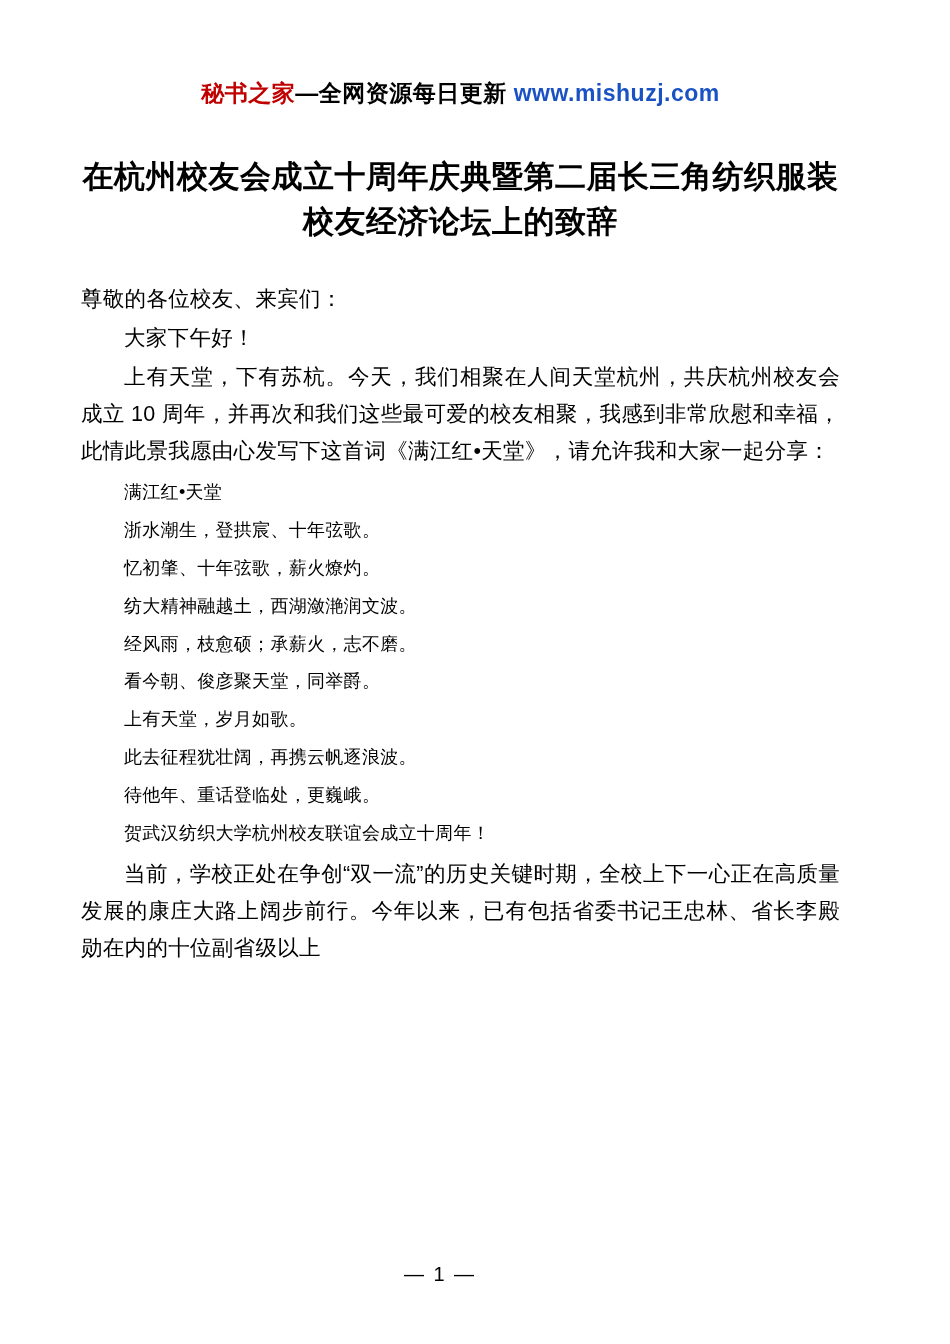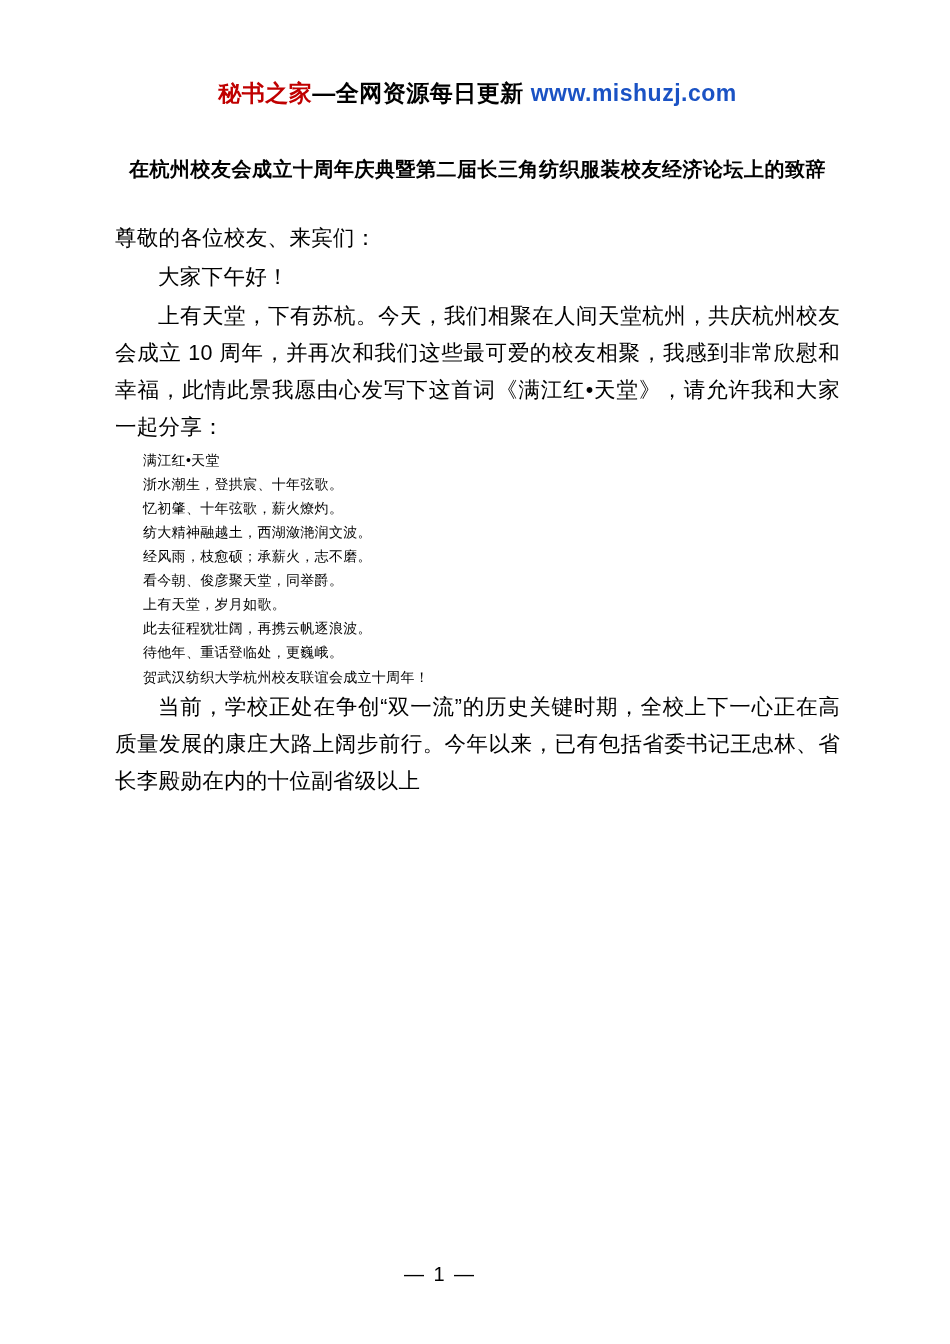--- a/index.html
+++ b/index.html
@@ -12,21 +12,21 @@
     height: 1344px;
     font-family: "Liberation Sans", sans-serif;
     color: #000000;
     position: relative;
     overflow: hidden;
   }
   .page {
     width: 950px;
     height: 1344px;
     box-sizing: border-box;
-    padding: 78px 110px 0 115px;
+    padding: 78px 110px 0 81px;
     position: relative;
   }
   .header-banner {
     text-align: center;
     font-size: 23px;
     font-weight: bold;
     letter-spacing: 0.5px;
     margin: 0 0 46px 0;
     white-space: nowrap;
   }
@@ -34,46 +34,46 @@
     color: #c00000;
   }
   .header-banner .dash-text {
     color: #000000;
   }
   .header-banner .url {
     color: #1a52c4;
   }
   .doc-title {
     text-align: center;
-    font-size: 20px;
+    font-size: 31px;
     font-weight: bold;
     line-height: 1.45;
     letter-spacing: 0.5px;
     margin: 0 0 36px 0;
   }
   .para {
     font-size: 21.5px;
     line-height: 1.72;
     text-align: justify;
     text-justify: inter-ideograph;
     margin: 0 0 2px 0;
     letter-spacing: 0.3px;
   }
   .indent {
     text-indent: 2em;
   }
   .noindent {
     text-indent: 0;
   }
   .poem-line {
-    font-size: 14px;
+    font-size: 18px;
     line-height: 1.72;
     text-indent: 2em;
     letter-spacing: 0.3px;
-    margin: 0;
+    margin: 7px;
   }
   .footer {
     position: absolute;
     left: 0;
     right: 0;
     bottom: 58px;
     text-align: center;
     padding-right: 70px;
     font-size: 20px;
     letter-spacing: 2px;

